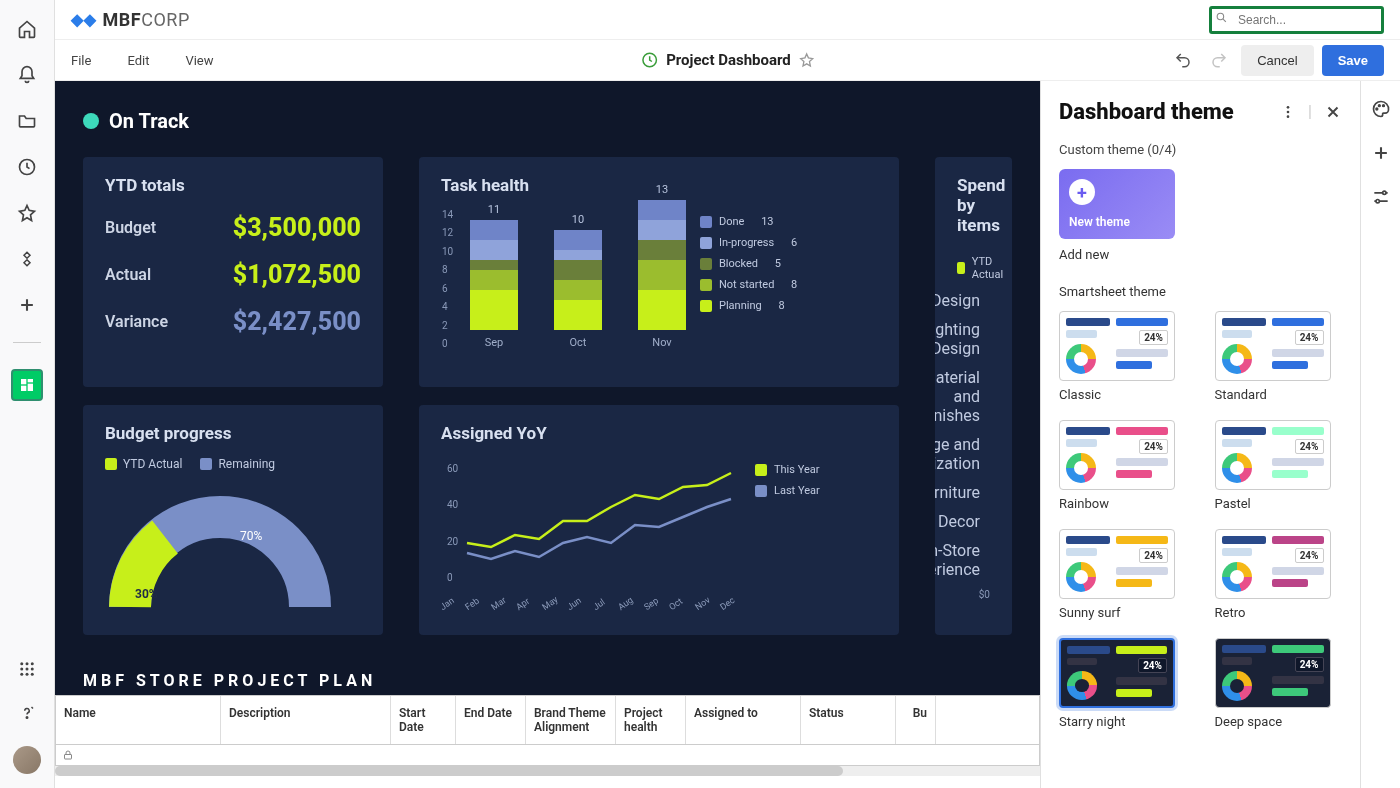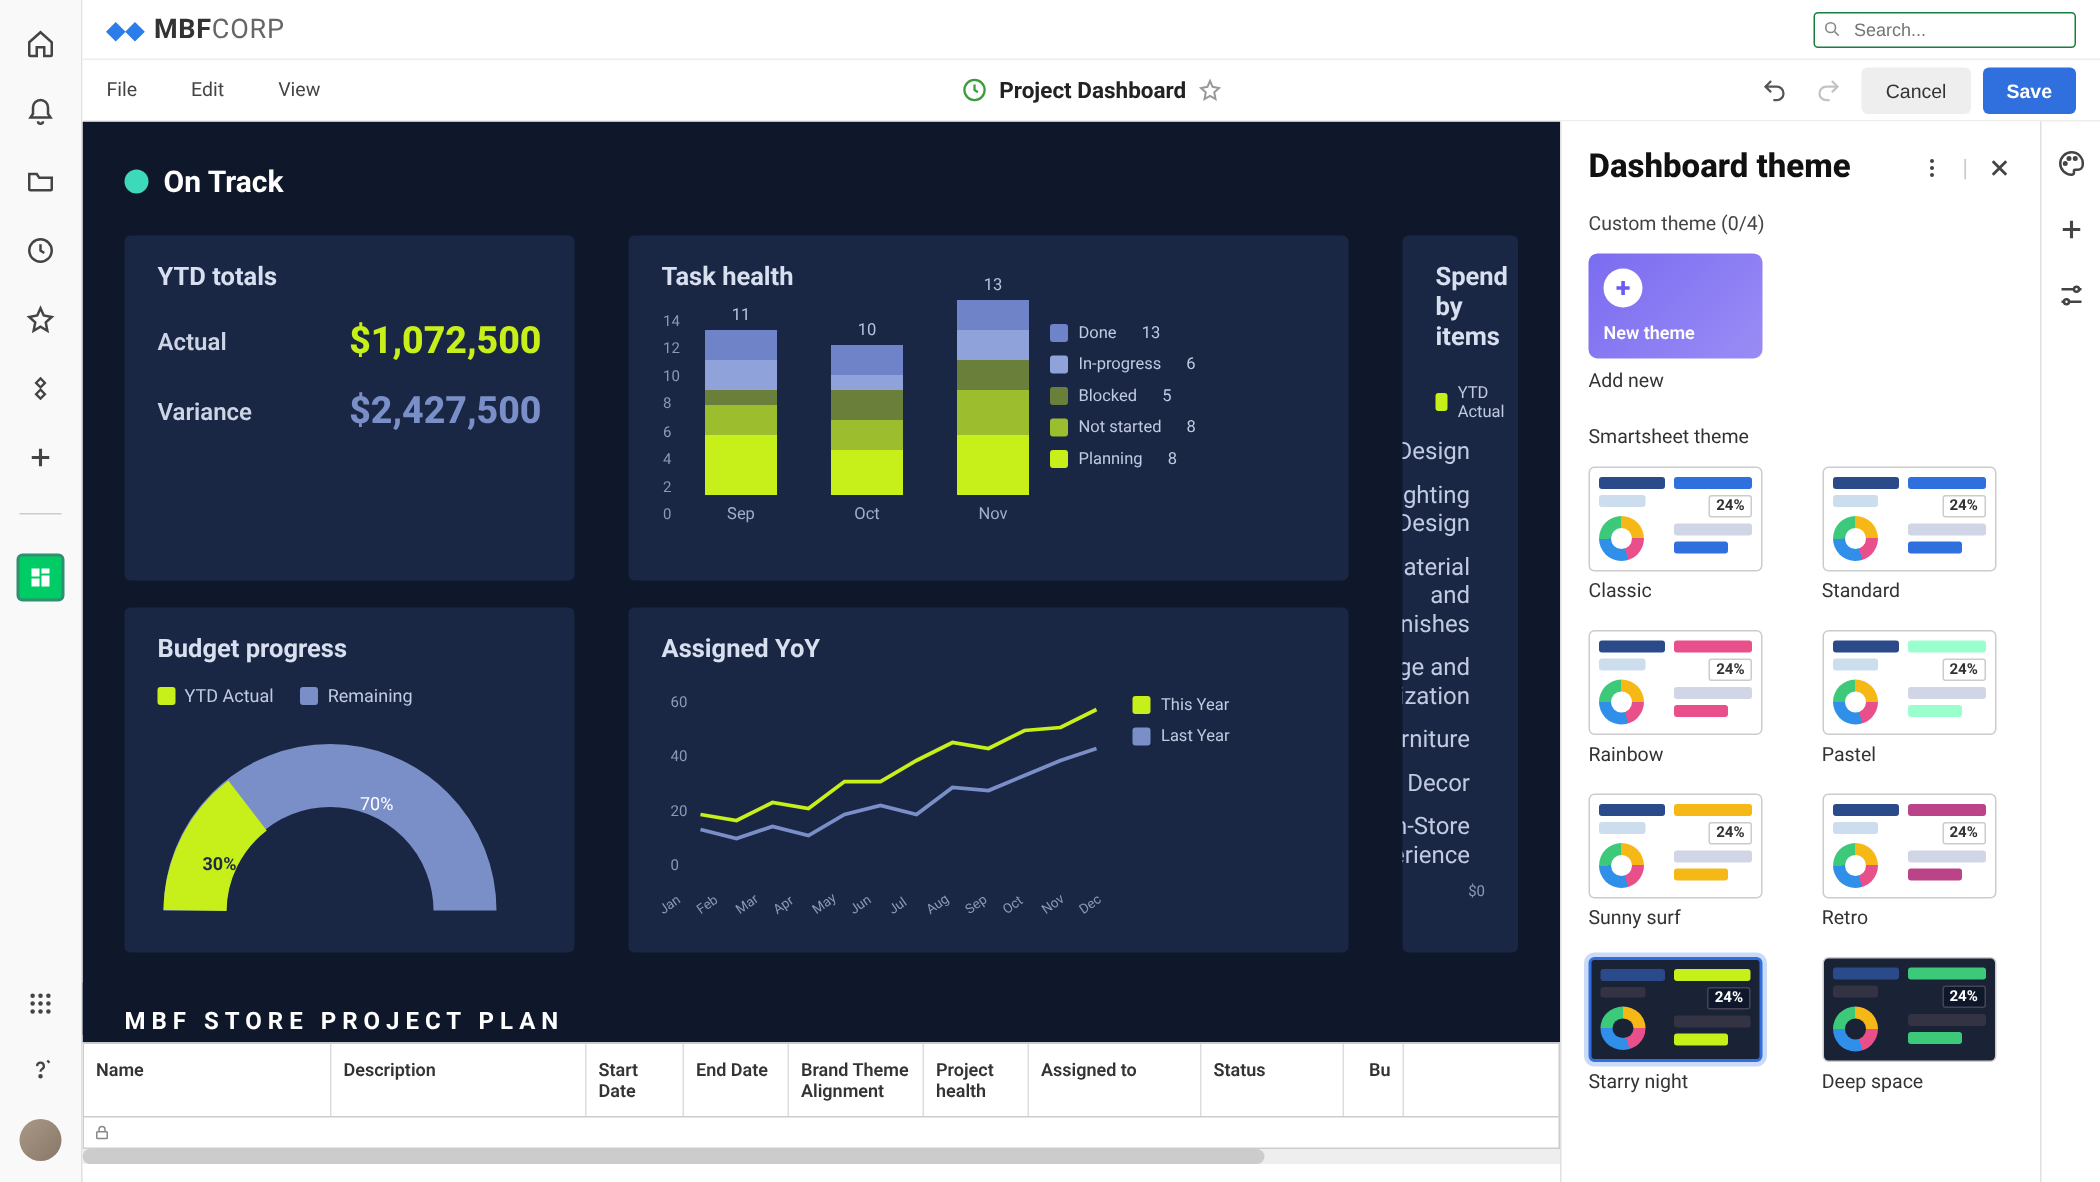--- a/index.html
+++ b/index.html
@@ -10,21 +10,21 @@
   .left-rail .divider {width:28px; height:1px; background:#ccc; margin:2px 0;}
   .left-rail .active-thumb { width:32px; height:32px; border:2px solid #2f8f6f; border-radius:4px; background:#0c6; display:flex; align-items:center; justify-content:center; color:#fff; font-size:12px;}
   .left-rail .bottom { margin-top:auto; margin-bottom:14px; display:flex; flex-direction:column; align-items:center; gap:22px;}
   .avatar { width:28px; height:28px; border-radius:50%; background:linear-gradient(135deg,#a98,#876); }
   
   .topbar { position:absolute; left:55px; top:0; right:0; height:40px; background:#fff; display:flex; align-items:center; padding:0 16px; border-bottom:1px solid #eee;}
   .logo { font-weight:700; font-size:18px; letter-spacing:0.5px; display:flex; align-items:center; gap:6px;}
   .logo .wave { color:#2b7de9; font-size:16px; }
   .logo .corp { font-weight:400; color:#666;}
   .search { margin-left:auto; width:175px; }
-  .search input { width:100%; padding:4px 8px 4px 26px; border:1px solid #15803d; border-radius:3px; font-size:12px; background:#fff;}
+  .search input { width:100%; padding:4px 8px 4px 26px; border:3px solid #15803d; border-radius:3px; font-size:12px; background:#fff;}
   .search-wrap { position:relative; }
   .search-wrap svg { position:absolute; left:6px; top:5px; width:13px; height:13px; color:#888;}
   
   .menubar { position:absolute; left:55px; top:40px; right:0; height:41px; background:#fff; border-bottom:1px solid #eee; display:flex; align-items:center; padding:0 16px;}
   .menubar .menu-item { font-size:13px; color:#444; margin-right:36px; cursor:pointer;}
   .doc-title { position:absolute; left:50%; transform:translateX(-50%); display:flex; align-items:center; gap:8px; font-weight:700; font-size:15px; color:#222;}
   .doc-title .clock-icon { color:#3a9d3a; }
   .star-icon-btn { color:#999;}
   .menubar .right-actions { margin-left:auto; display:flex; align-items:center; gap:8px;}
   .icon-btn { width:28px; height:28px; display:flex; align-items:center; justify-content:center; color:#555;}
@@ -62,21 +62,21 @@
   .spend-list { font-size:16px; color:#c0cae0;}
   .spend-list .row { display:flex; align-items:center; justify-content:flex-end; gap:10px; margin:10px 0;}
   .spend-list .label { text-align:right; width:110px;}
   .spend-list .barw { width:20px; height:14px; display:flex;}
   .spend-list .barw span{height:100%;}
   
   .gauge-wrap { display:flex; gap:16px; flex-direction:column;}
   .gauge-legend { display:flex; gap:18px; font-size:12px; color:#c0cae0;}
   .gauge { width:230px; height:130px; position:relative;}
   .gauge svg { width:100%; height:100%;}
-  .gauge .pct1 { position:absolute; left:30px; bottom:34px; font-size:12px; color:#1f2a45; font-weight:700;}
+  .gauge .pct1 { position:absolute; left:30px; bottom:16px; font-size:12px; color:#1f2a45; font-weight:700;}
   .gauge .pct2 { position:absolute; left:135px; top:42px; font-size:12px; color:#fff;}
   
   .line-wrap { display:flex; gap:14px;}
   .line-chart { width:300px; height:150px; position:relative;}
   .line-chart svg { width:100%; height:100%;}
   .x-ticks { display:flex; justify-content:space-between; font-size:9px; color:#8a99b8; width:300px; transform:translateX(0) translateY(-4px);}
   .x-ticks span { transform:rotate(-35deg); transform-origin:left; width:20px;}
   .y-ticks { position:absolute; left:6px; top:6px; bottom:24px; display:flex; flex-direction:column; justify-content:space-between; font-size:10px; color:#8a99b8;}
   
   .plan { padding:16px 28px; background:#0f172a; color:#fff;}
@@ -251,20 +251,24 @@
         <div class="status-dot"></div>
         <span>On Track</span>
       </div>
     </div>
 
     <div class="grid">
 
       <div class="card" style="height:230px;">
         <div class="card-title">YTD totals</div>
         <div class="kv">
+            <div class="k">Budget</div>
+            <div class="v v-green">$3,500,000</div>
+          </div>
+        <div class="kv">
             <div class="k">Actual</div>
             <div class="v v-green">$1,072,500</div>
           </div>
         <div class="kv">
             <div class="k">Variance</div>
             <div class="v v-blue">$2,427,500</div>
           </div>
       </div>
 
       <div class="card" style="height:230px;">

